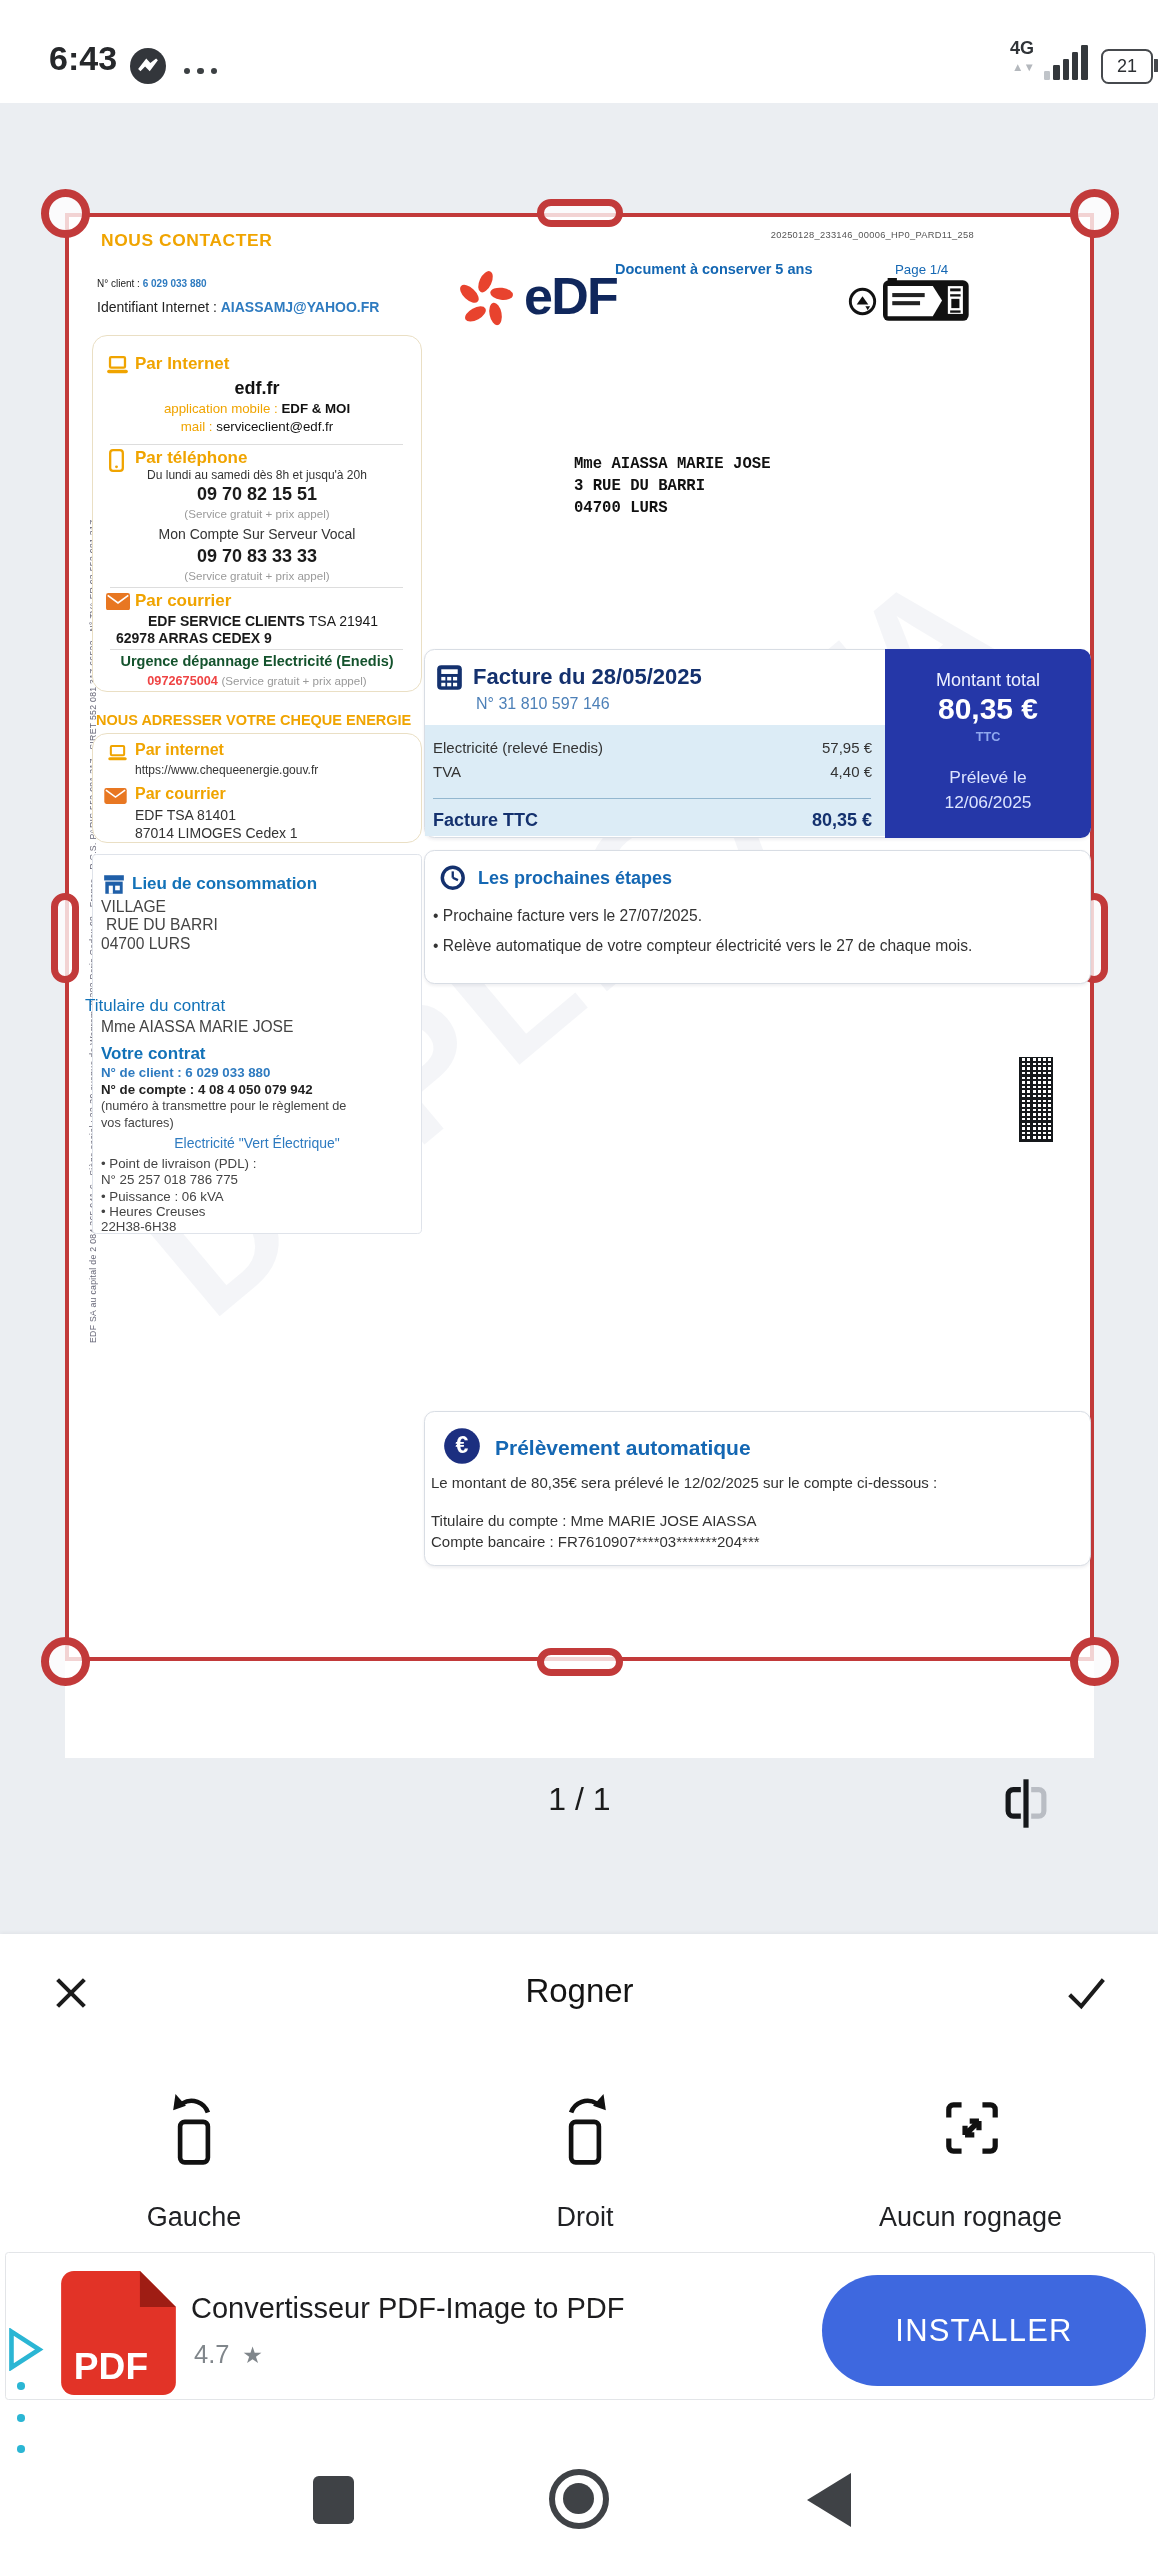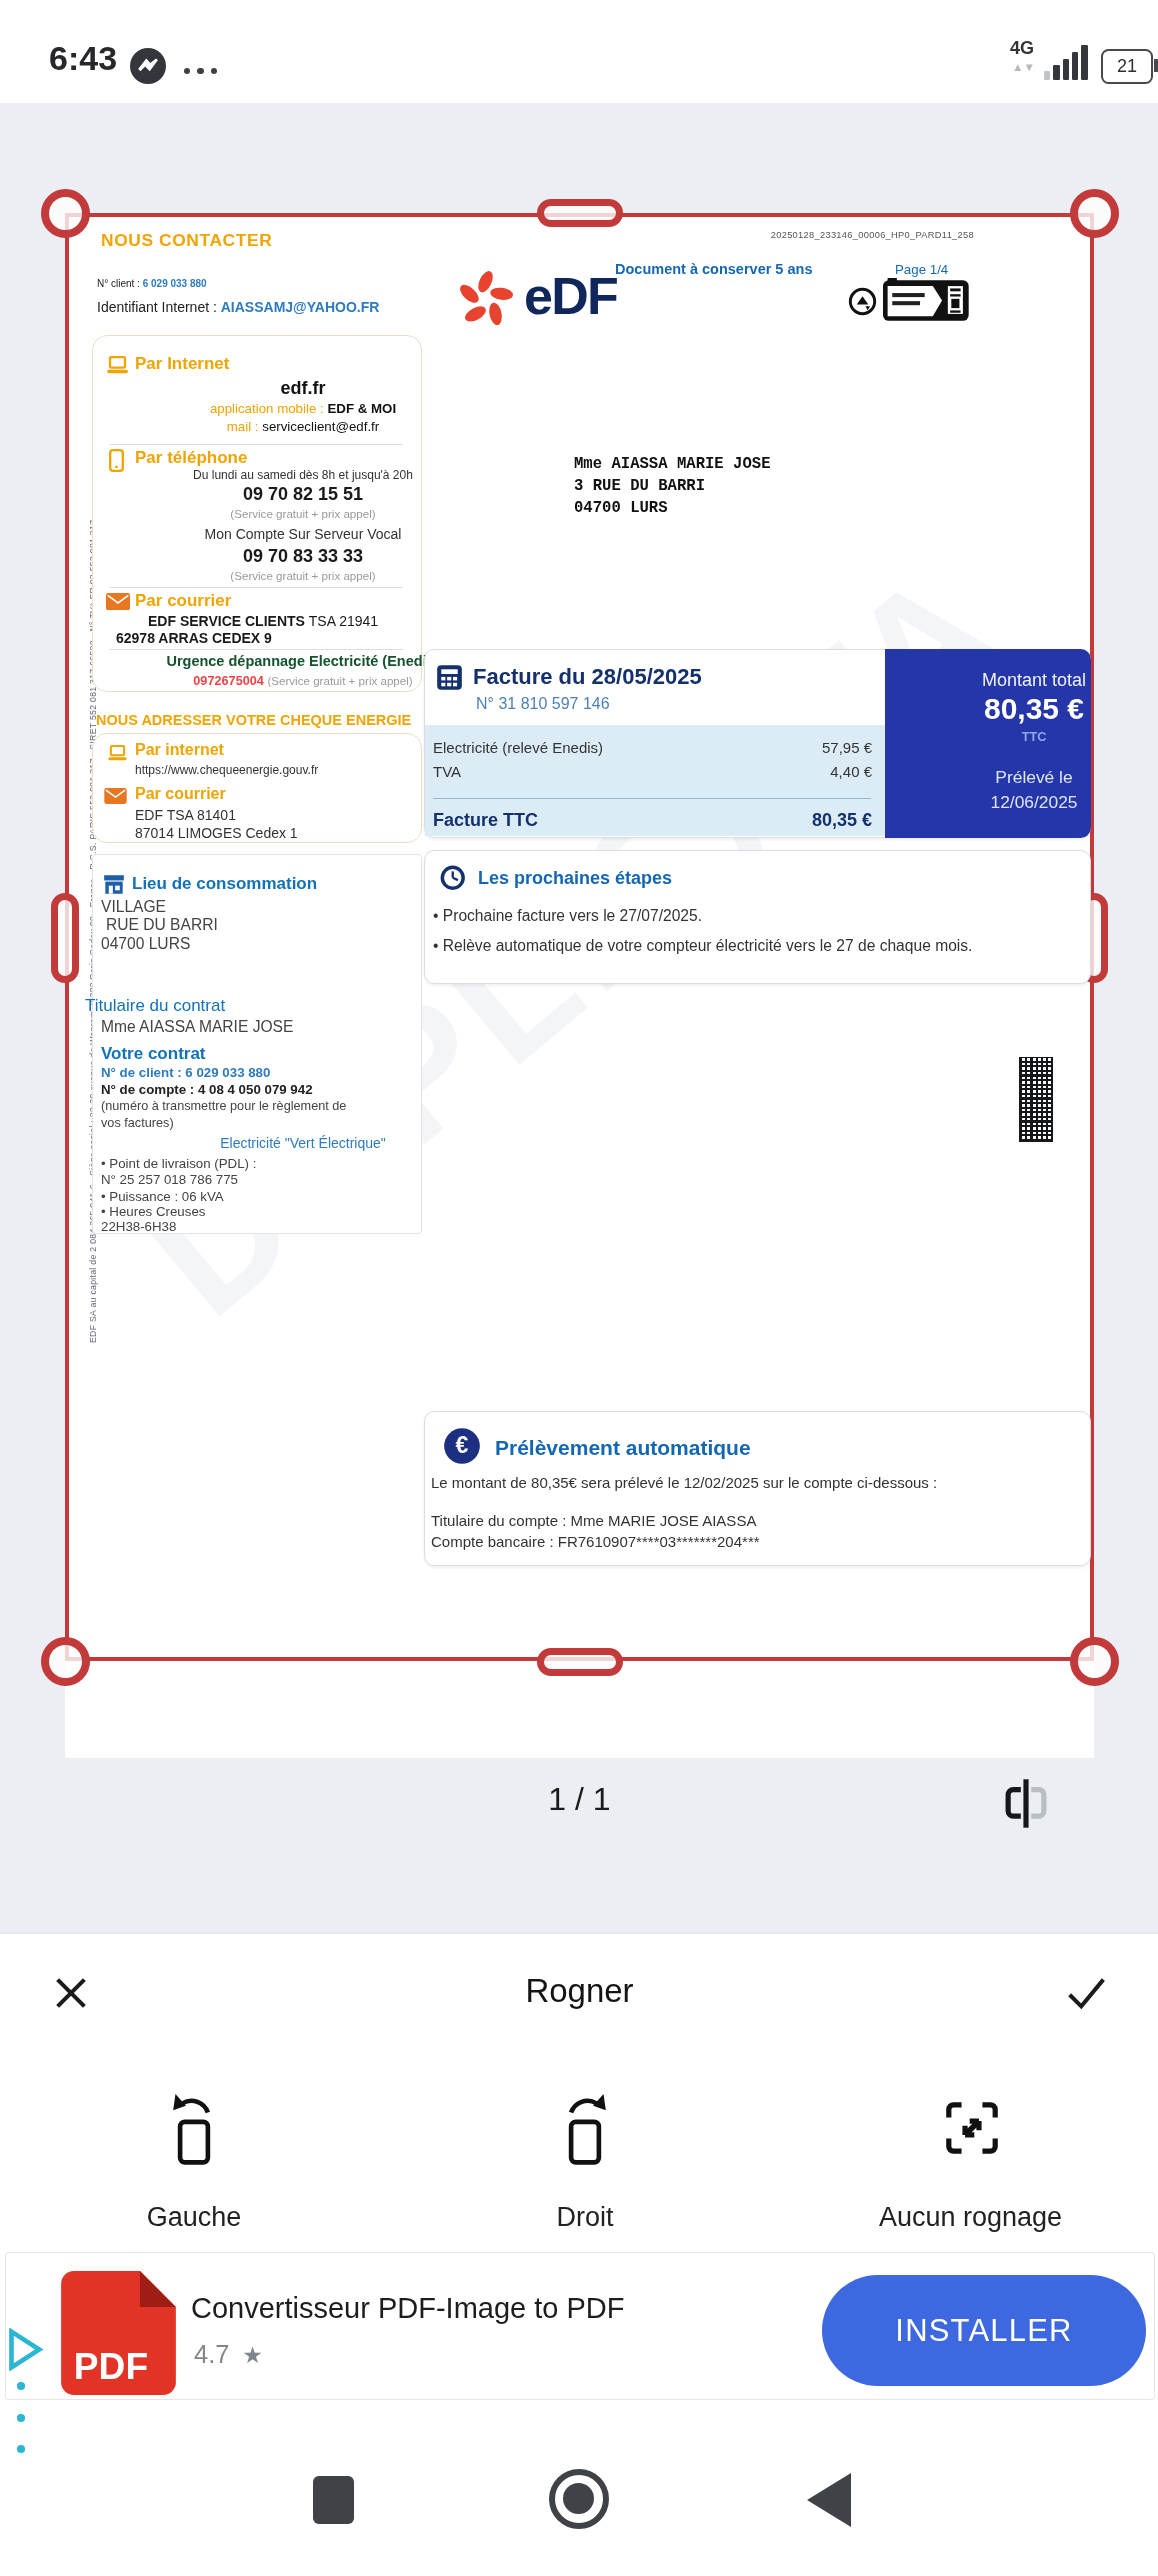--- a/index.html
+++ b/index.html
@@ -29,21 +29,21 @@
   .pillv{width:28px;height:90px;border:7.5px solid #c23a3a;border-radius:15px;background:rgba(255,255,255,.78);box-sizing:border-box;}
   
   .orange{color:#f0a400;}
   .hblue{color:#1272b8;}
   .lblue{color:#2e7bc0;}
   .navy{color:#14316e;}
   .boxy{border:1.7px solid #eadfc4;border-radius:15px;background:#fff;box-sizing:border-box;}
   .boxg{border:1.2px solid #dfe3ea;border-radius:4.6px;background:#fff;box-sizing:border-box;}
   .card{border:1.2px solid #d8dde4;border-radius:10.4px;background:#fff;box-sizing:border-box;box-shadow:0 1.2px 2.9px rgba(60,70,90,.08);}
   .hr{height:0.6px;background:#ddd;}
-  .ctr{text-align:center;padding-left:46px;}
+  .ctr{text-align:center;}
   .mono{font-family:"Liberation Mono",monospace;}
   .wm{font-size:174px;font-weight:bold;color:rgba(145,158,185,.10);letter-spacing:8px;transform:rotate(-40deg);}
   .barcode{background:
      repeating-linear-gradient(0deg,#15181b 0 2.3px,rgba(255,255,255,0) 2.3px 4.6px),
      repeating-linear-gradient(90deg,#15181b 0 2.3px,#fff 2.3px 5.2px);
      border:1.7px solid #15181b;}
   
   #panel{left:0;top:1934px;width:1159px;height:814px;background:#fff;box-shadow:0 -1.2px 4.6px rgba(0,0,0,.05);}
   .tbtitle{left:0;top:38px;width:1159px;text-align:center;font-size:33px;font-weight:500;color:#141414;}
   .optlbl{font-size:27px;color:#202124;text-align:center;}

